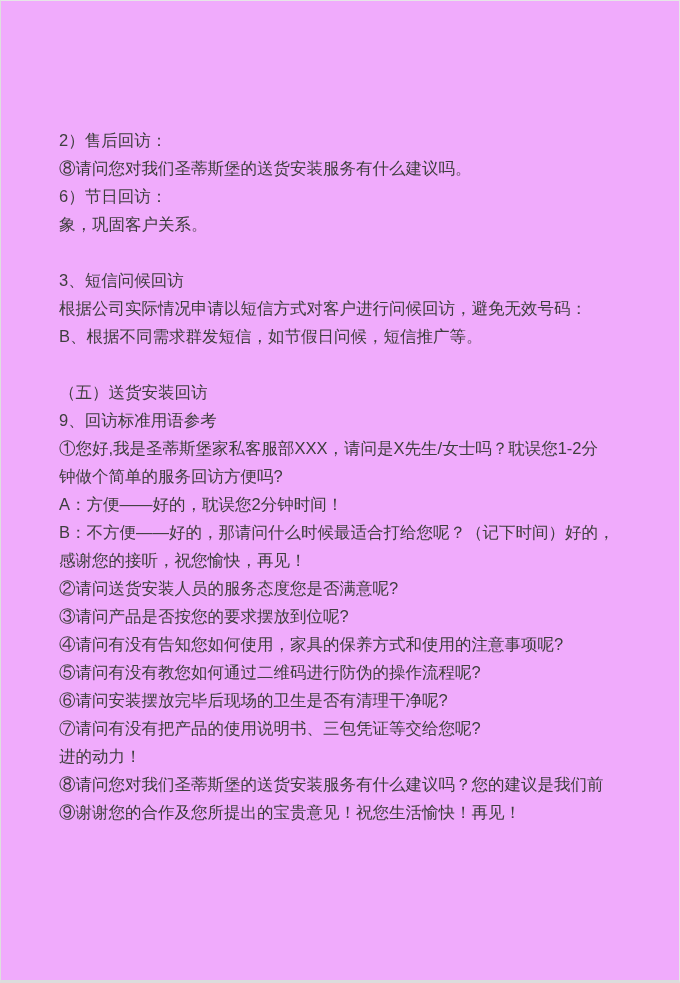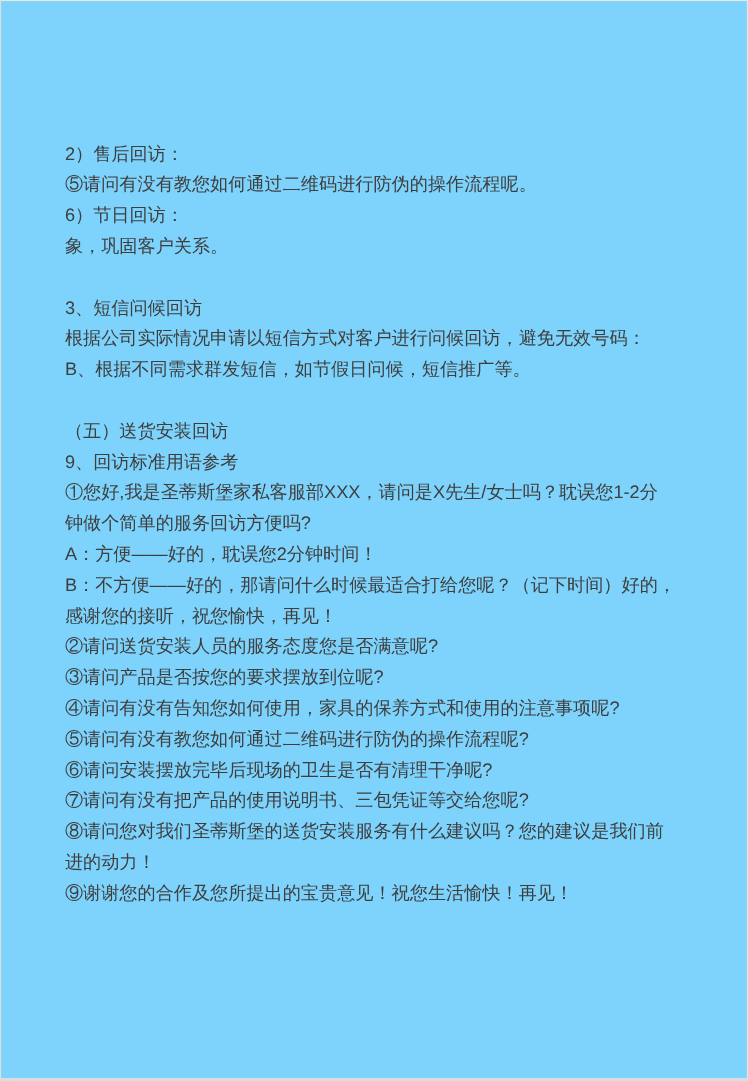--- a/index.html
+++ b/index.html
@@ -11,21 +11,21 @@
     height: 983px;
     background: #ffffff;
     overflow: hidden;
     font-family: "Liberation Sans", sans-serif;
   }
   .page {
     position: relative;
     width: 680px;
     height: 983px;
     box-sizing: border-box;
-    background: #7dd3fc;
+    background: #f0abfc;
     border-top: 1px solid #e6e6e6;
     border-left: 1px solid #dedede;
     border-right: 1px solid #e6e6e6;
     border-bottom: 3px solid #dcdcdc;
     overflow: hidden;
   }
   .doc-body {
     position: absolute;
     left: 58px;
     top: 125px;
@@ -41,38 +41,38 @@
     white-space: nowrap;
     overflow: visible;
   }
 </style>
 </head>
 <body>
 
 <div class="page">
   <div class="doc-body">
     <p class="doc-line">2）售后回访：</p>
-    <p class="doc-line">⑤请问有没有教您如何通过二维码进行防伪的操作流程呢。</p>
+    <p class="doc-line">⑧请问您对我们圣蒂斯堡的送货安装服务有什么建议吗。</p>
     <p class="doc-line">6）节日回访：</p>
     <p class="doc-line">象，巩固客户关系。</p>
     <p class="doc-line"></p>
     <p class="doc-line">3、短信问候回访</p>
     <p class="doc-line">根据公司实际情况申请以短信方式对客户进行问候回访，避免无效号码：</p>
     <p class="doc-line">B、根据不同需求群发短信，如节假日问候，短信推广等。</p>
     <p class="doc-line"></p>
     <p class="doc-line">（五）送货安装回访</p>
     <p class="doc-line">9、回访标准用语参考</p>
     <p class="doc-line">①您好,我是圣蒂斯堡家私客服部XXX，请问是X先生/女士吗？耽误您1-2分</p>
     <p class="doc-line">钟做个简单的服务回访方便吗?</p>
     <p class="doc-line">A：方便——好的，耽误您2分钟时间！</p>
     <p class="doc-line">B：不方便——好的，那请问什么时候最适合打给您呢？（记下时间）好的，</p>
     <p class="doc-line">感谢您的接听，祝您愉快，再见！</p>
     <p class="doc-line">②请问送货安装人员的服务态度您是否满意呢?</p>
     <p class="doc-line">③请问产品是否按您的要求摆放到位呢?</p>
     <p class="doc-line">④请问有没有告知您如何使用，家具的保养方式和使用的注意事项呢?</p>
     <p class="doc-line">⑤请问有没有教您如何通过二维码进行防伪的操作流程呢?</p>
     <p class="doc-line">⑥请问安装摆放完毕后现场的卫生是否有清理干净呢?</p>
     <p class="doc-line">⑦请问有没有把产品的使用说明书、三包凭证等交给您呢?</p>
+    <p class="doc-line">进的动力！</p>
     <p class="doc-line">⑧请问您对我们圣蒂斯堡的送货安装服务有什么建议吗？您的建议是我们前</p>
-    <p class="doc-line">进的动力！</p>
     <p class="doc-line">⑨谢谢您的合作及您所提出的宝贵意见！祝您生活愉快！再见！</p>
   </div>
 </div>
 
 </body></html>

